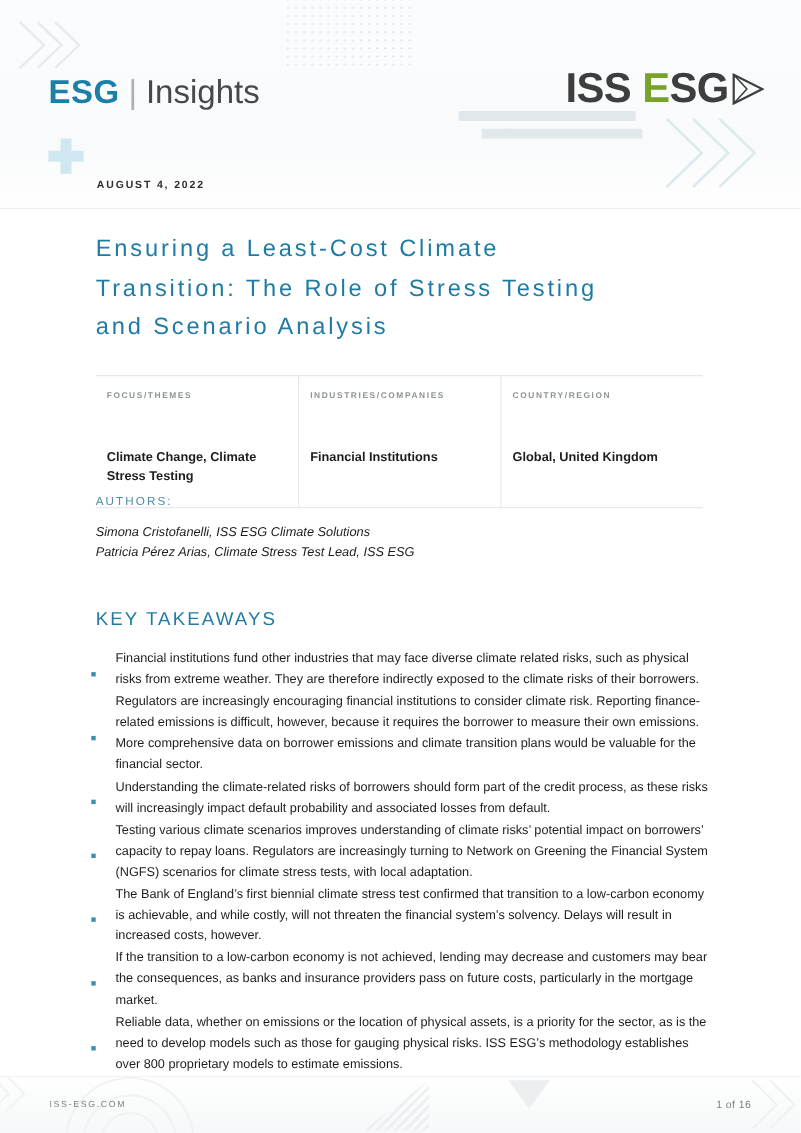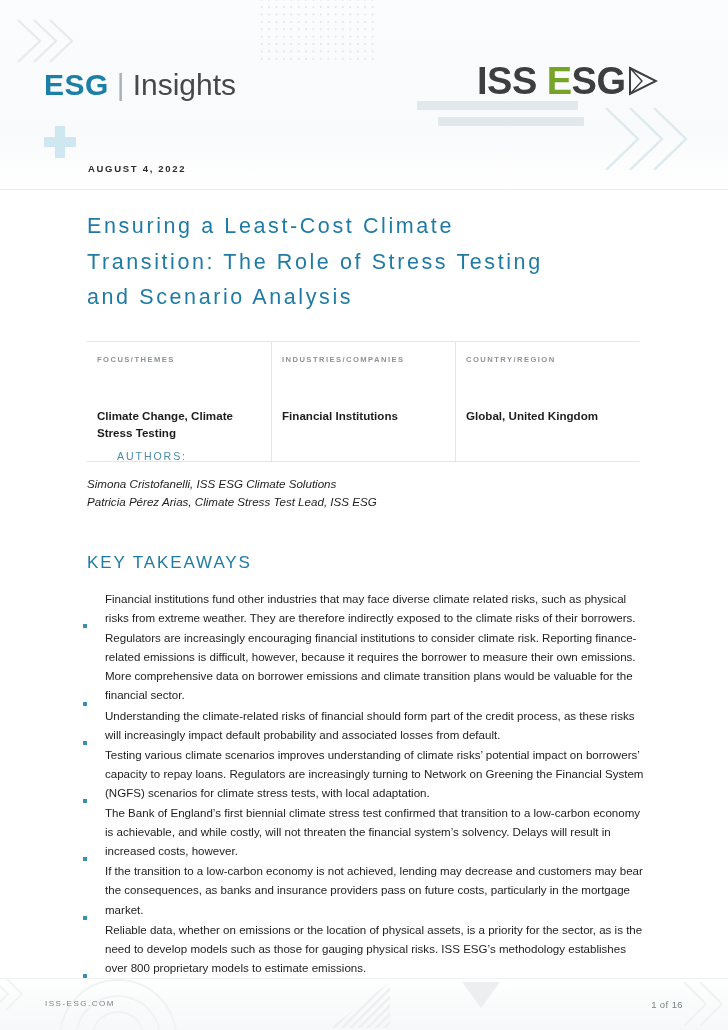--- a/index.html
+++ b/index.html
@@ -48,21 +48,21 @@
   .logo-bar.b2 { left: 438px; top: 117px; width: 146px; height: 9px; }
 
   .hdr-chevrons-right {
     position: absolute;
     left: 602px; top: 98px;
     width: 120px; height: 82px;
   }
 
   .iss-logo {
     position: absolute;
-    left: 477px; top: 62px;
+    left: 514px; top: 62px;
     display: flex;
     align-items: center;
     font-weight: bold;
     font-size: 38px;
     letter-spacing: -0.5px;
     line-height: 1;
   }
   .iss-logo .t-dark { color: #3e3e3e; }
   .iss-logo .t-green { color: #76a328; }
   .iss-logo .tri { margin-left: 2px; display: flex; align-items: center; }
@@ -151,21 +151,20 @@
     margin-top: 44px;
   }
 
   
   .authors-head {
     position: absolute;
     left: 87px; top: 450px;
     font-size: 10.6px;
     letter-spacing: 1.9px;
     color: #4c8ba6;
-    margin-left: 30px;
   }
   .authors-list {
     position: absolute;
     left: 87px; top: 475px;
     width: 560px;
   }
   .author-line {
     font-style: italic;
     font-size: 11.6px;
     line-height: 18.4px;
@@ -180,21 +179,21 @@
     letter-spacing: 1.9px;
     color: #1f7ba4;
   }
   .kt-list {
     position: absolute;
     left: 83px; top: 590px;
     width: 562px;
   }
   .kt-item {
     display: flex;
-    align-items: flex-end;
+    align-items: center;
     margin-bottom: 1px;
   }
   .kt-bullet {
     flex: 0 0 auto;
     width: 4px; height: 4px;
     background: #3d8fb0;
     margin: 7px 18px 0 0;
   }
   .kt-text {
     flex: 1 1 auto;
@@ -321,21 +320,21 @@
     <div class="kt-item">
       <span class="kt-bullet"></span>
       <span class="kt-text">Financial institutions fund other industries that may face diverse climate related risks, such as physical risks from extreme weather. They are therefore indirectly exposed to the climate risks of their borrowers.</span>
     </div>
     <div class="kt-item">
       <span class="kt-bullet"></span>
       <span class="kt-text">Regulators are increasingly encouraging financial institutions to consider climate risk. Reporting finance-related emissions is difficult, however, because it requires the borrower to measure their own emissions. More comprehensive data on borrower emissions and climate transition plans would be valuable for the financial sector.</span>
     </div>
     <div class="kt-item">
       <span class="kt-bullet"></span>
-      <span class="kt-text">Understanding the climate-related risks of financial should form part of the credit process, as these risks will increasingly impact default probability and associated losses from default.</span>
+      <span class="kt-text">Understanding the climate-related risks of borrowers should form part of the credit process, as these risks will increasingly impact default probability and associated losses from default.</span>
     </div>
     <div class="kt-item">
       <span class="kt-bullet"></span>
       <span class="kt-text">Testing various climate scenarios improves understanding of climate risks’ potential impact on borrowers’ capacity to repay loans. Regulators are increasingly turning to Network on Greening the Financial System (NGFS) scenarios for climate stress tests, with local adaptation.</span>
     </div>
     <div class="kt-item">
       <span class="kt-bullet"></span>
       <span class="kt-text">The Bank of England’s first biennial climate stress test confirmed that transition to a low-carbon economy is achievable, and while costly, will not threaten the financial system’s solvency. Delays will result in increased costs, however.</span>
     </div>
     <div class="kt-item">

